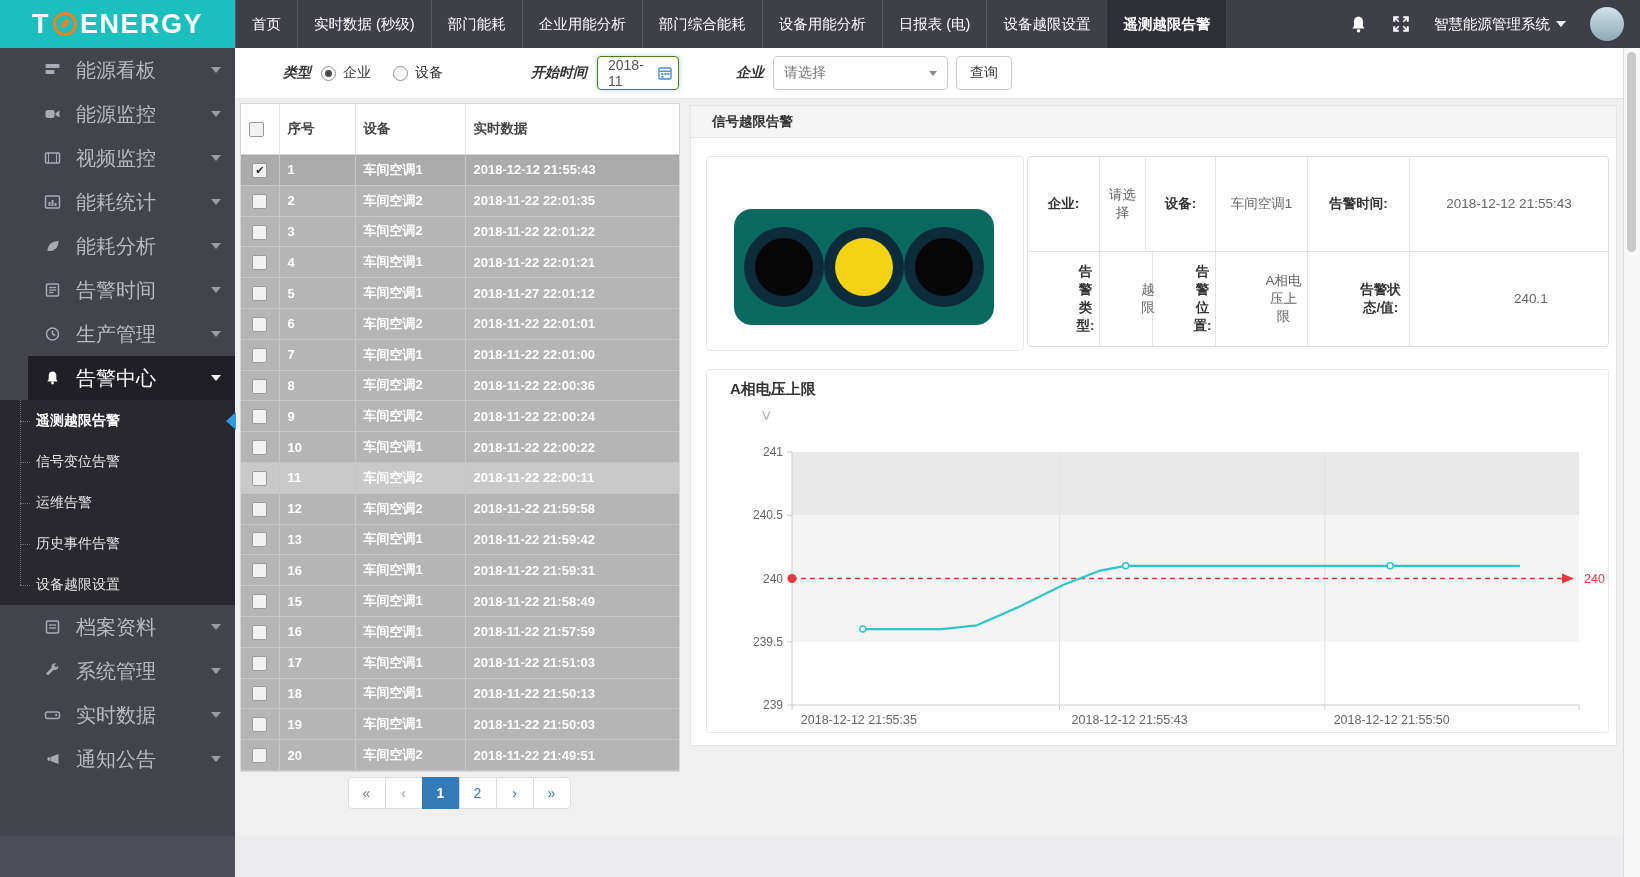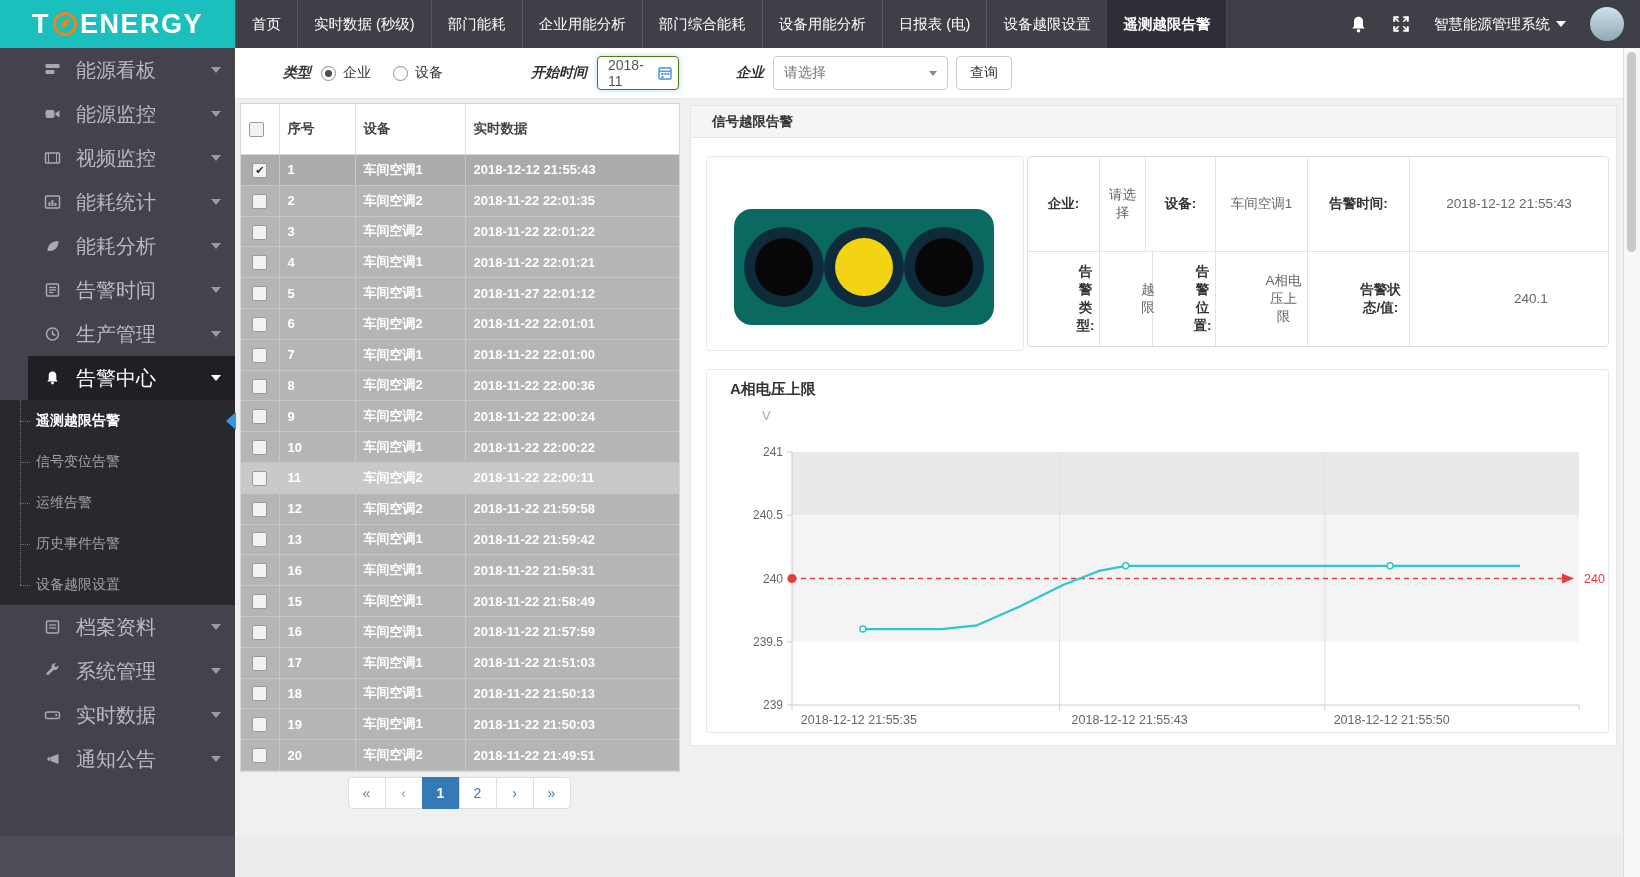--- a/index.html
+++ b/index.html
@@ -25,21 +25,21 @@
   .side-group{height:44px;display:flex;align-items:center;padding:0 14px 0 16px;font-size:20px;cursor:pointer;margin-left:28px;}
   .side-group .sicon{width:20px;height:16px;margin-right:12px;display:flex;align-items:center;color:#a9a9b2;}
   .side-group .slabel{flex:1;}
   .side-group .chev{width:0;height:0;border-left:5px solid transparent;border-right:5px solid transparent;
                     border-top:6px solid #9a9aa3;}
   .side-group.open{background:#1f1f25;color:#fff;}
   .side-group.open .sicon{color:#fff;}
   .side-group.open .chev{border-top-color:#fff;}
   .submenu{background:#28282e;position:relative;}
   .submenu::before{content:"";position:absolute;left:20px;top:0;bottom:20px;border-left:1px dotted #70707a;}
-  .sub-item{height:41px;display:flex;align-items:center;padding-left:36px;font-size:14px;color:#a3a3a3;
+  .sub-item{height:41px;display:flex;align-items:center;padding-left:36px;font-size:14px;color:#e5e5e5;
             cursor:pointer;position:relative;}
   .sub-item::before{content:"";position:absolute;left:20px;top:50%;width:10px;border-top:1px dotted #70707a;}
   .sub-item.active{color:#fff;font-weight:bold;}
   .sub-arrow{position:absolute;right:-1px;top:50%;transform:translateY(-50%);width:0;height:0;
              border-top:9px solid transparent;border-bottom:9px solid transparent;border-right:10px solid #2f9ae0;}
   .footer-left{position:absolute;left:0;bottom:0;width:235px;height:41px;background:#4e4e58;z-index:4;}
   .footer-right{position:absolute;left:235px;right:0;bottom:0;height:41px;background:#ececee;}
   
   .scrollbar{position:absolute;right:0;top:48px;bottom:0;width:16px;background:#f7f7f8;border-left:1px solid #dcdcde;z-index:6;}
   .scroll-thumb{position:absolute;left:3px;top:4px;width:9px;height:200px;background:#c9c9cc;border-radius:5px;}

